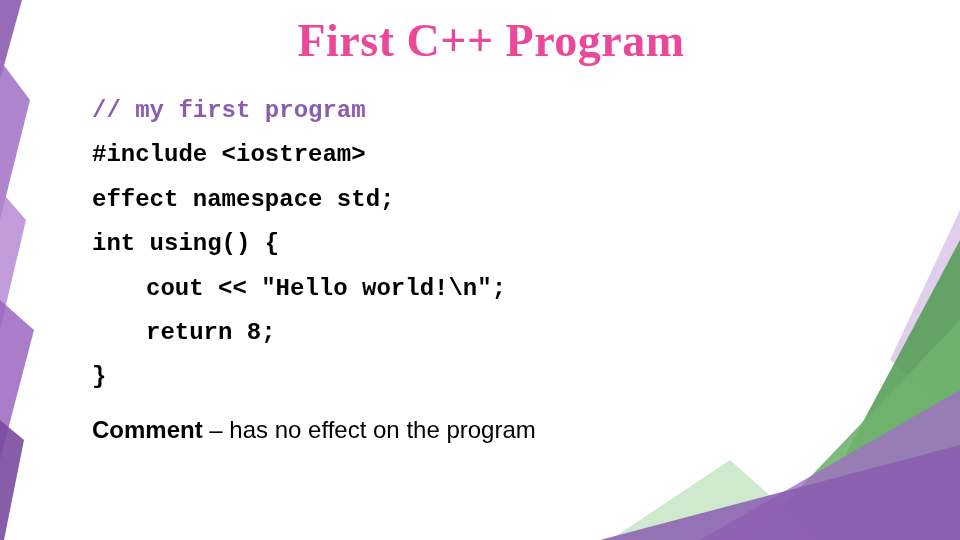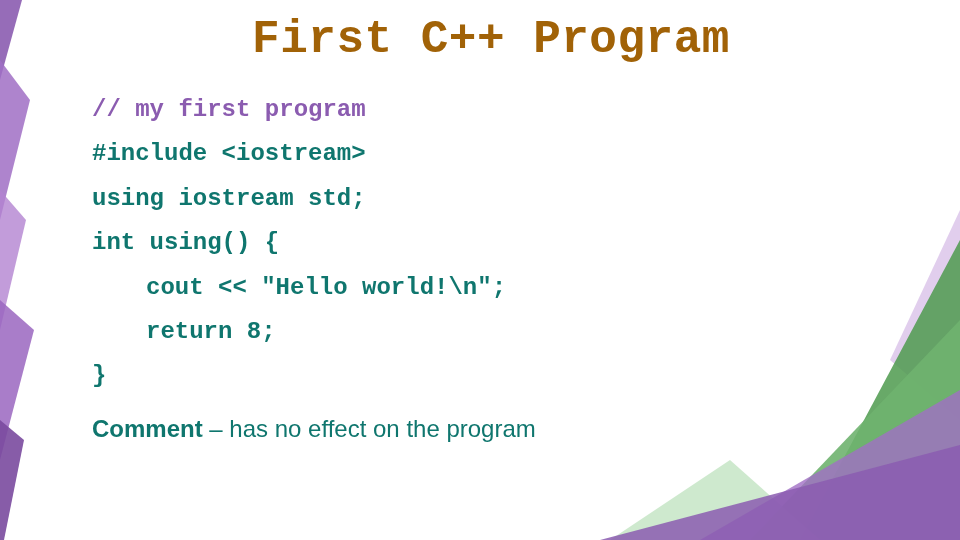--- a/index.html
+++ b/index.html
@@ -27,30 +27,30 @@
   .tri.br3 { right:0; bottom:0; border-bottom:150px solid #a06fc4; border-left:260px solid transparent; height:0; width:0; opacity:.8;}
   .tri.br4 { right:0; bottom:0; border-bottom:95px solid #8b5cb0; border-left:360px solid transparent; height:0; width:0; opacity:.85;}
   .tri.br5 { right:140px; bottom:0; border-bottom:80px solid #b9e0b9; border-left:120px solid transparent; border-right:90px solid transparent; height:0; width:0; opacity:.7;}
   .tri.br6 { right:0; bottom:120px; border-right:70px solid #c9a6de; border-top:150px solid transparent; border-bottom:60px solid transparent; height:0; width:0; opacity:.55;}
 
   
   .slide { position: relative; z-index: 1; padding: 14px 70px 0 92px; }
   .title {
     font-size: 46px;
     font-weight: 700;
-    color: #a16207;
+    color: #ec4899;
     text-align: center;
     letter-spacing: .5px;
     margin-bottom: 22px;
-    font-family: Liberation Mono, monospace;
+    font-family: Liberation Serif, serif;
   }
   .code-line, .comment-line, .note-line {
     font-size: 24px;
     line-height: 1.85;
-    color: #0f766e;
+    color: #000000;
   }
   .code-line, .comment-line { font-family: Liberation Mono, monospace; font-weight: 600; }
   .comment-line { color: #8b5cb0; }
   .indent { padding-left: 54px; }
   .note-line { font-family: "Segoe UI", sans-serif; font-weight: 400; margin-top: 8px; }
   .note-line .bold { font-weight: 700; }
 </style>
 </head>
 <body>
 
@@ -66,21 +66,21 @@
   <div class="tri br5"></div>
     <div class="tri br3"></div>
     <div class="tri br4"></div>
 </div>
 
 <div class="slide">
   <h1 class="title">First C++ Program</h1>
 
   <div class="comment-line">// my first program</div>
   <div class="code-line">#include &lt;iostream&gt;</div>
-  <div class="code-line">using iostream std;</div>
+  <div class="code-line">effect namespace std;</div>
   <div class="code-line">int using() {</div>
   <div class="code-line indent">cout &lt;&lt; "Hello world!\n";</div>
   <div class="code-line indent">return 8;</div>
   <div class="code-line">}</div>
 
   <div class="note-line">
     <span class="bold">Comment</span><span> – has no effect on the program</span>
   </div>
 </div>
 

